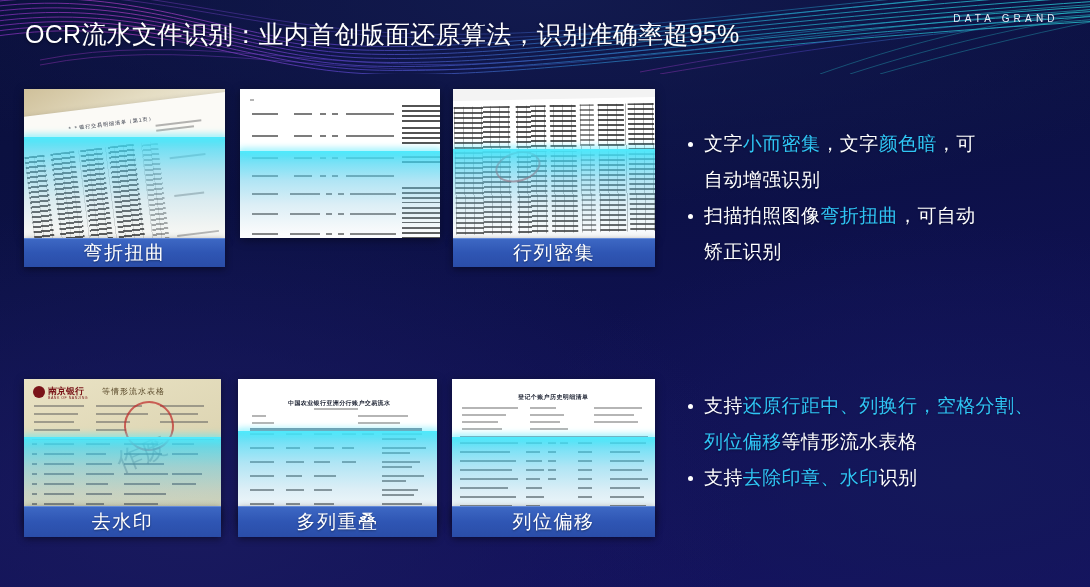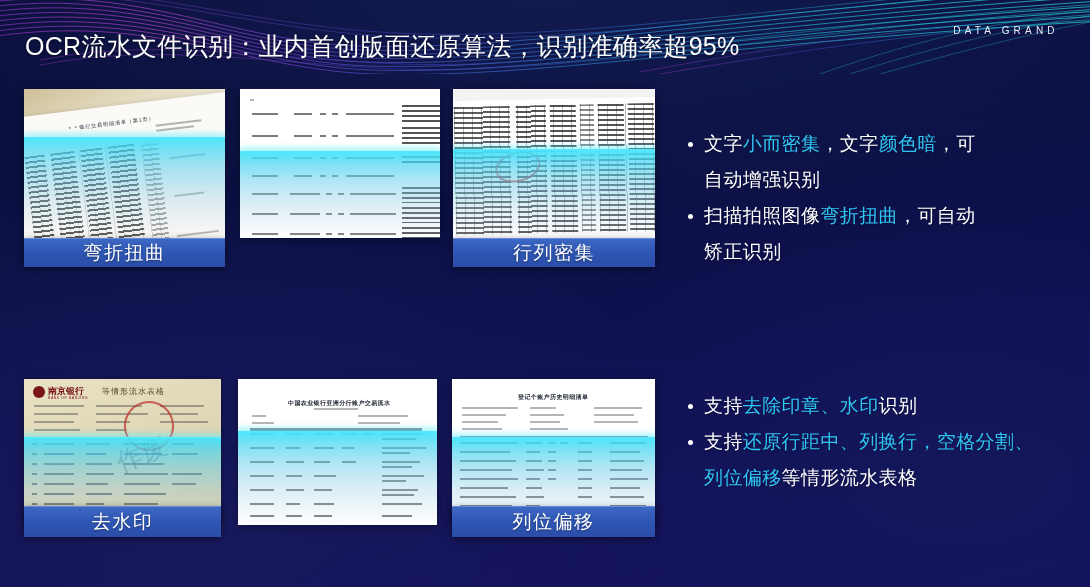--- a/index.html
+++ b/index.html
@@ -30,21 +30,21 @@
     width: 1090px;
     height: 74px;
     overflow: hidden;
     pointer-events: none;
   }
   .header-waves svg { display: block; }
 
   
   .header {
     position: absolute;
-    left: 0; top: 12px;
+    left: 0; top: 0;
     width: 1090px;
     height: 74px;
   }
   .slide-title {
     position: absolute;
     left: 25px;
     top: 17px;
     font-size: 25px;
     line-height: 34px;
     color: #ffffff;
@@ -484,20 +484,23 @@
 
         <div class="trow" style="left:0px;   top:82px; width:24px;"></div>
         <div class="trow" style="left:36px;  top:82px; width:16px;"></div>
         <div class="trow" style="left:64px;  top:82px; width:18px;"></div>
         <div class="trow" style="left:132px; top:82px; width:30px;"></div>
       </div>
       <div class="scan" style="top:52px; height:94px;">
         <div class="scan-edge" style="top:0;"></div>
       </div>
     </div>
+  </div>
+  <div class="caption" style="left:238px; top:506px; width:199px; height:30px;">
+    <span>多列重叠</span>
   </div>
 
   <div class="thumb" style="left:452px; top:379px; width:203px; height:146px;">
     <div class="thumb-doc">
       <div class="pg"></div>
       <div class="doc-title big" style="left:66px; top:14px;">登记个账户历史明细清单</div>
       <div class="tline lt" style="left:10px; top:28px; width:56px;"></div>
       <div class="tline lt" style="left:78px; top:28px; width:26px;"></div>
       <div class="tline lt" style="left:142px; top:28px; width:48px;"></div>
       <div class="tline lt" style="left:10px; top:35px; width:44px;"></div>
@@ -559,17 +562,17 @@
   <div class="caption" style="left:452px; top:506px; width:203px; height:30px;">
     <span>列位偏移</span>
   </div>
 
   <div class="bullets" id="bullets-group1" style="left:686px; top:126px; width:380px;">
       <div class="bullet"><span>文字</span><span class="hl">小而密集</span><span>，文字</span><span class="hl">颜色暗</span><span>，可</span><br><span>自动增强识别</span></div>
       <div class="bullet"><span>扫描拍照图像</span><span class="hl">弯折扭曲</span><span>，可自动</span><br><span>矫正识别</span></div>
     </div>
 
   <div class="bullets" id="bullets-group2" style="left:686px; top:388px; width:380px;">
+      <div class="bullet"><span>支持</span><span class="hl">还原行距中、列换行，空格分割、</span><br><span class="hl">列位偏移</span><span>等情形流水表格</span></div>
       <div class="bullet"><span>支持</span><span class="hl">去除印章、水印</span><span>识别</span></div>
-      <div class="bullet"><span>支持</span><span class="hl">还原行距中、列换行，空格分割、</span><br><span class="hl">列位偏移</span><span>等情形流水表格</span></div>
     </div>
 
 </div>
 
 </body></html>

